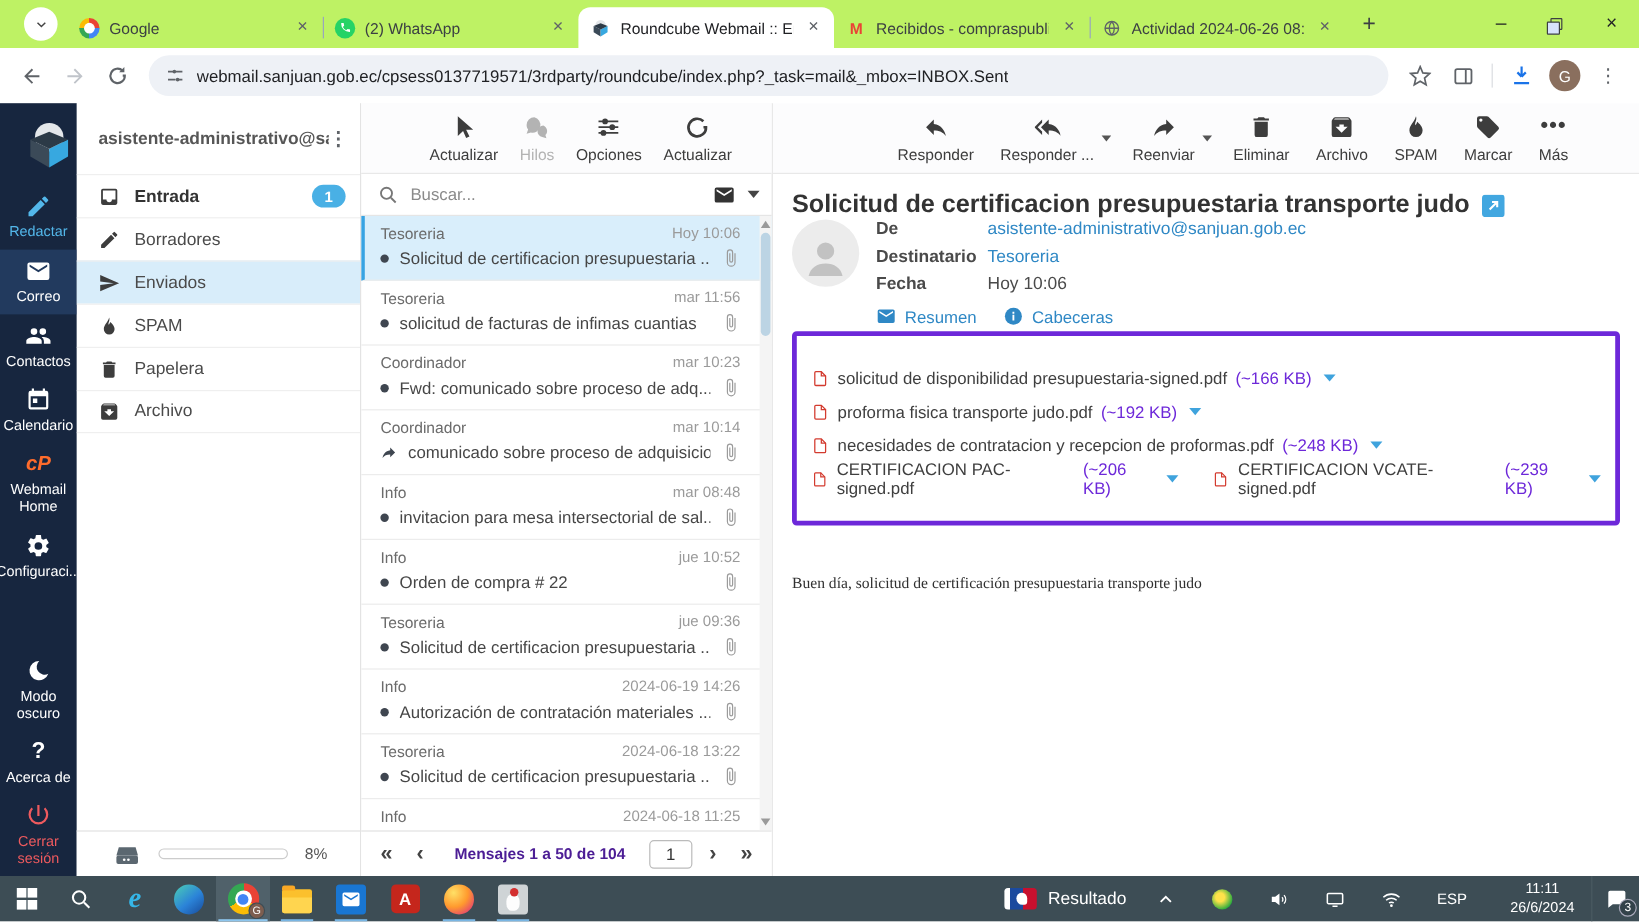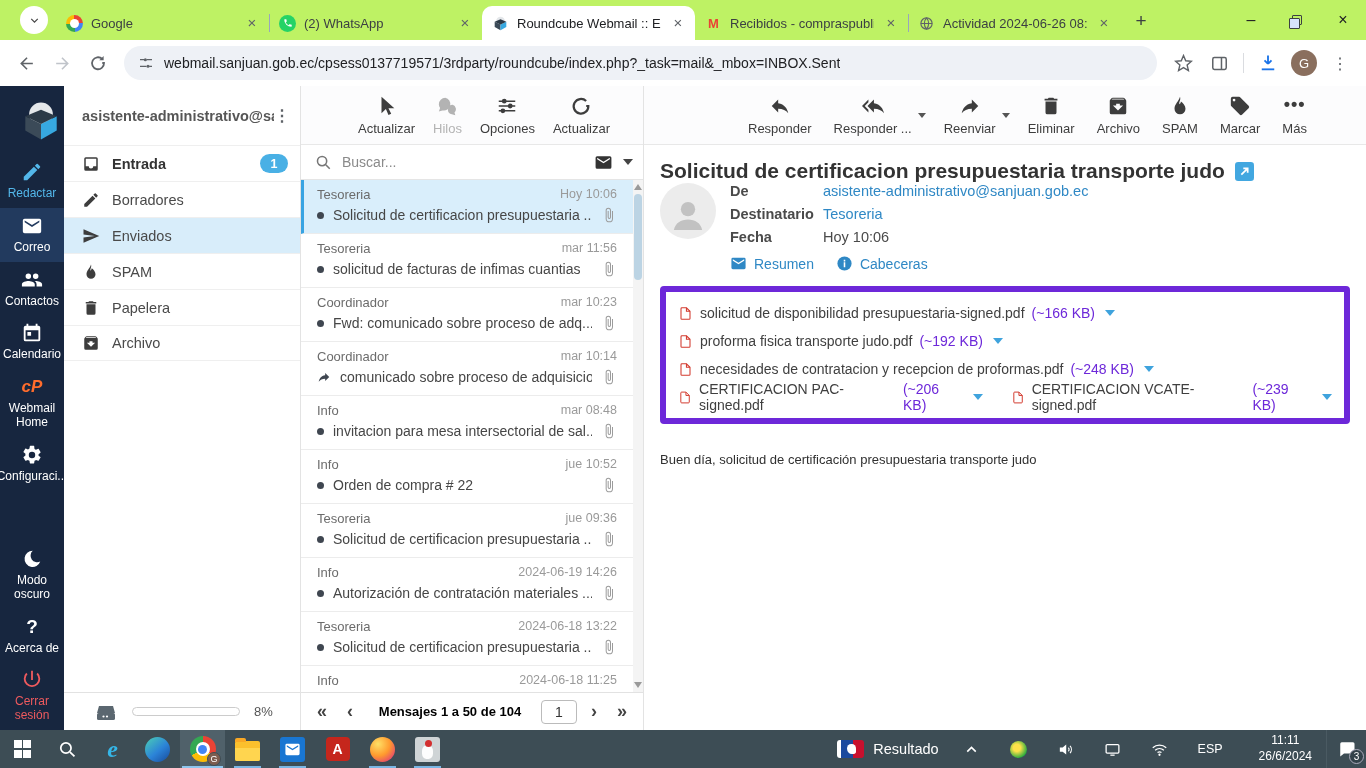--- a/index.html
+++ b/index.html
@@ -90,21 +90,21 @@
   .fwdflag{width:14px;height:14px;fill:#3f4650;flex:none}
   .msubj{flex:1;white-space:nowrap;overflow:hidden}
   .mclip{width:16px;height:16px;fill:#9b9b9b;flex:none}
   .lscroll{position:absolute;top:0;right:0;width:10px;bottom:0;background:#f4f4f4}
   .lthumb{position:absolute;top:14px;left:1px;width:8px;height:86px;background:#bcd4e4;border-radius:4px}
   .sarrow{position:absolute;left:1px;width:0;height:0;border-left:4px solid transparent;border-right:4px solid transparent}
   .sarrow.up{top:4px;border-bottom:6px solid #9a9a9a}
   .sarrow.dn{bottom:4px;border-top:6px solid #9a9a9a}
   .lfooter{height:38px;border-top:1px solid #e2e2e2;display:flex;align-items:center;gap:8px;padding:0 10px;background:#fff}
   .pg-ic{font-size:18px;color:#444;padding:0 6px;font-weight:bold}
-  .pg-sum{flex:1;text-align:center;font-size:13px;font-weight:bold;color:#000000}
+  .pg-sum{flex:1;text-align:center;font-size:13px;font-weight:bold;color:#4c1d95}
   .page-input{width:36px;height:24px;border:1px solid #bbb;border-radius:4px;text-align:center;font-size:14px;color:#333;font-family:"Liberation Sans",sans-serif}
 
   
   .mview{flex:1;display:flex;flex-direction:column;overflow:hidden}
   .vtoolbar{height:59px;display:flex;align-items:center;gap:14px;padding-left:100px;border-bottom:1px solid #e8e8e8;background:#fcfcfd}
   .vtb-wrap{display:flex;align-items:flex-end;gap:2px}
   .caret-s{width:0;height:0;border-left:4px solid transparent;border-right:4px solid transparent;border-top:5px solid #555;margin-bottom:20px}
   .vbody{flex:1;padding:14px 16px 0;overflow:hidden}
   .subject{display:flex;align-items:center;gap:10px;font-size:21px;font-weight:bold;color:#333}
   .ext-ic{width:19px;height:19px;fill:#42a7e0}
@@ -112,28 +112,28 @@
   .avatar{width:56px;height:56px;border-radius:50%;background:#ececec;overflow:hidden;display:flex;align-items:center;justify-content:center;margin-right:14px;flex:none}
   .avatar .ico{width:40px;height:40px;fill:#c2c2c2;margin-top:8px}
   .hrow{display:flex;margin-bottom:7px;font-size:14.5px}
   .hlabel{width:93px;font-weight:bold;color:#4a4a4a;flex:none}
   .hval{color:#4a4a4a}
   a.lnk{color:#2f88c5;text-decoration:none}
   .mv-links{display:flex;gap:22px;margin-top:10px;margin-left:70px;font-size:14px}
   .mv-link{display:flex;align-items:center;gap:7px;color:#2f88c5}
   .mv-link .ico{width:17px;height:17px;fill:#2f88c5}
   .info-ic{width:17px;height:17px}
-  .attbox{border:6px solid #6d28d9;border-radius:4px;margin-top:14px;padding:7px 12px;margin-right:0}
+  .attbox{border:4px solid #6d28d9;border-radius:4px;margin-top:4px;padding:21px 12px;margin-right:0}
   .attrow{display:flex;align-items:center;height:28px;gap:28px}
   .attitem{display:flex;align-items:center;gap:7px}
   .pdf-ic{width:15px;height:17px;stroke:#d33b2f;fill:none}
   .attname{font-size:14px;color:#3f3f3f}
   .attsize{font-size:14px;color:#6d28d9}
   .attcaret{width:0;height:0;border-left:5px solid transparent;border-right:5px solid transparent;border-top:6px solid #3fa3dd;margin-left:3px}
-  .mailbody{margin-top:28px;font-family:Liberation Sans, sans-serif;font-size:13px;color:#303030}
+  .mailbody{margin-top:40px;font-family:Liberation Serif, serif;font-size:13px;color:#303030}
 
   
   .taskbar{height:38px;background:#3d4d55;display:flex;align-items:center;color:#fff}
   .tb-btn{width:45px;height:38px;display:flex;align-items:center;justify-content:center;position:relative;flex:none}
   .tb-btn.run::after{content:"";position:absolute;bottom:0;left:9px;right:9px;height:2.5px;background:#79b6e4}
   .tb-btn.activeapp{background:#50616a}
   .tb-btn.activeapp::after{content:"";position:absolute;bottom:0;left:2px;right:2px;height:2.5px;background:#8ec6ee}
   .winlogo{display:grid;grid-template-columns:8px 8px;grid-template-rows:8px 8px;gap:1.5px}
   .winlogo div{background:#fff}
   .tb-search-ic{width:19px;height:19px;fill:none;stroke:#fff}

